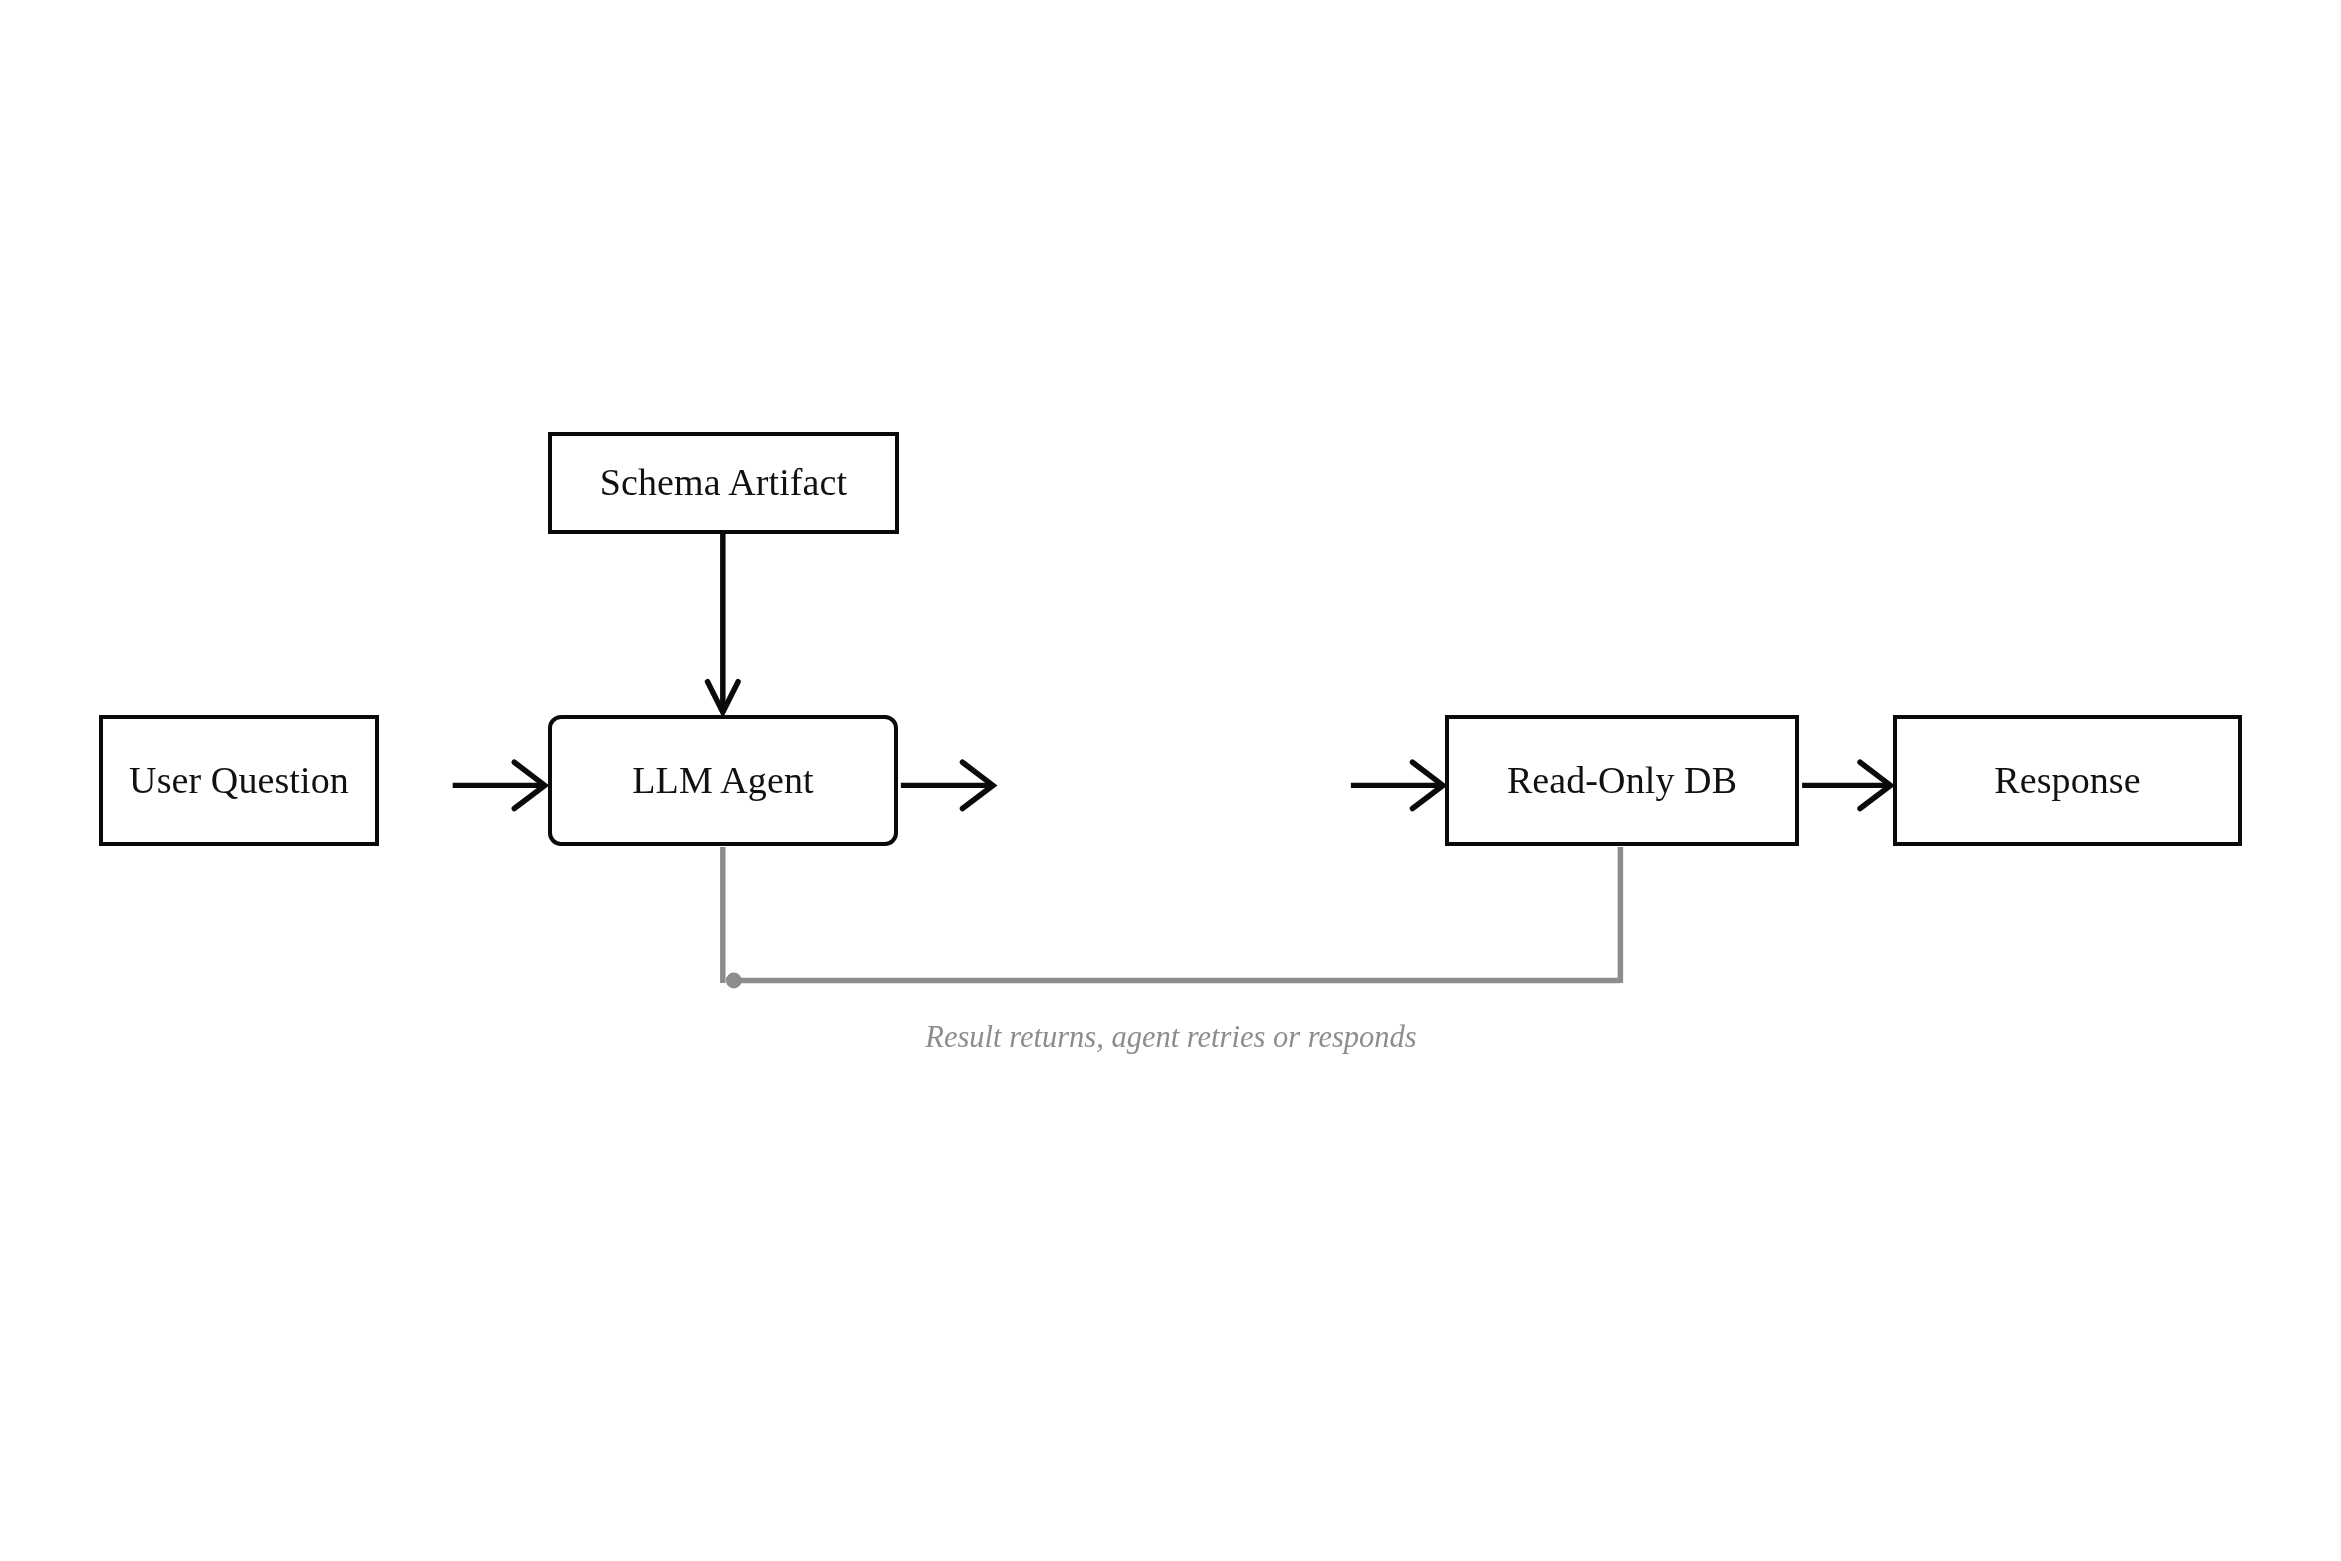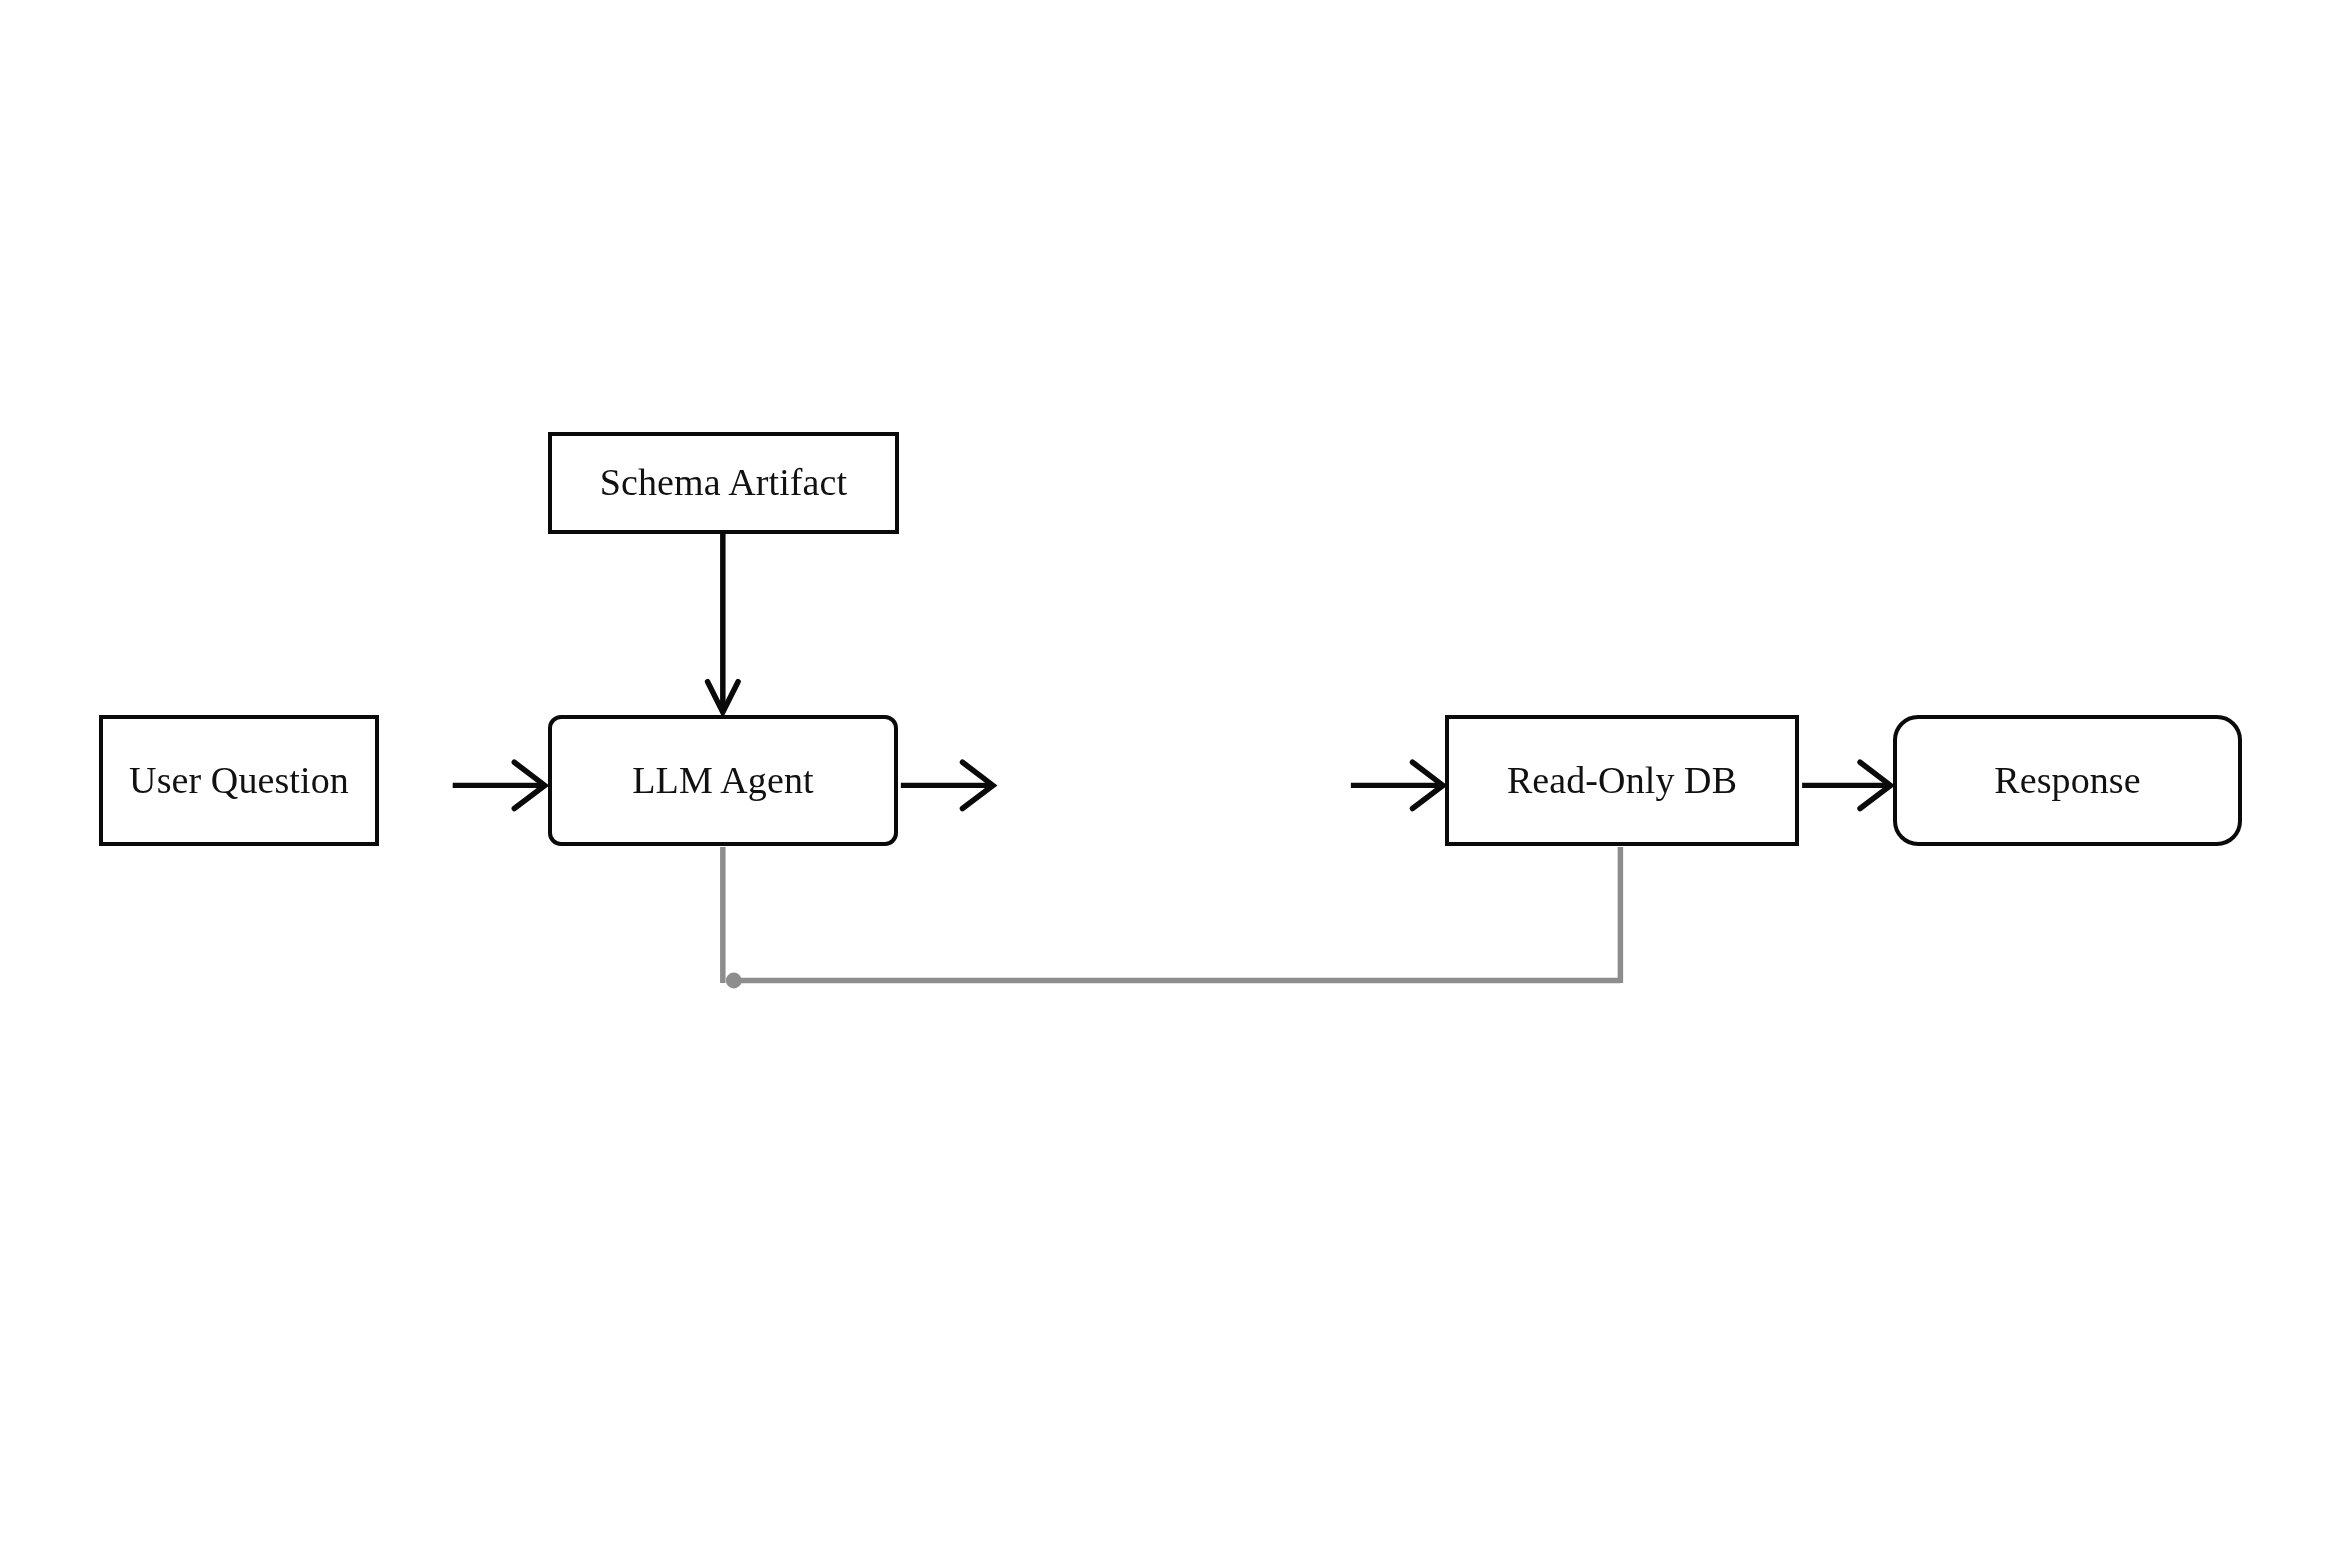--- a/index.html
+++ b/index.html
@@ -30,21 +30,21 @@
     line-height: 1.05;
     color: #111111;
     letter-spacing: 0.1px;
     white-space: nowrap;
   }
   #n-schema   { left: 548px;  top: 432px;  width: 351px; height: 102px; }
   #n-user     { left: 99px;  top: 715px; width: 280px; height: 131px; }
   #n-agent    { left: 548px;  top: 715px; width: 350px; height: 131px; border-radius: 13px; }
   #n-sql      { left: 995px; top: 715px; width: 353px; height: 131px; }
   #n-db       { left: 1445px; top: 715px; width: 354px; height: 131px; }
-  #n-response { left: 1893px; top: 715px; width: 349px; height: 131px; border-radius: 25px; }
+  #n-response { left: 1893px; top: 715px; width: 349px; height: 131px; }
 
   .edges {
     position: absolute;
     left: 0;
     top: 0;
     width: 2342px;
     height: 1561px;
     pointer-events: none;
   }
   .loop-caption {
@@ -114,15 +114,16 @@
 
 
   <div class="node" id="n-db">
     <span class="node-label">Read-Only DB</span>
   </div>
 
   <div class="node" id="n-response">
     <span class="node-label">Response</span>
   </div>
 
+  <div class="loop-caption">Result returns, agent retries or responds</div>
 
 </div>
 
 
 </body></html>

